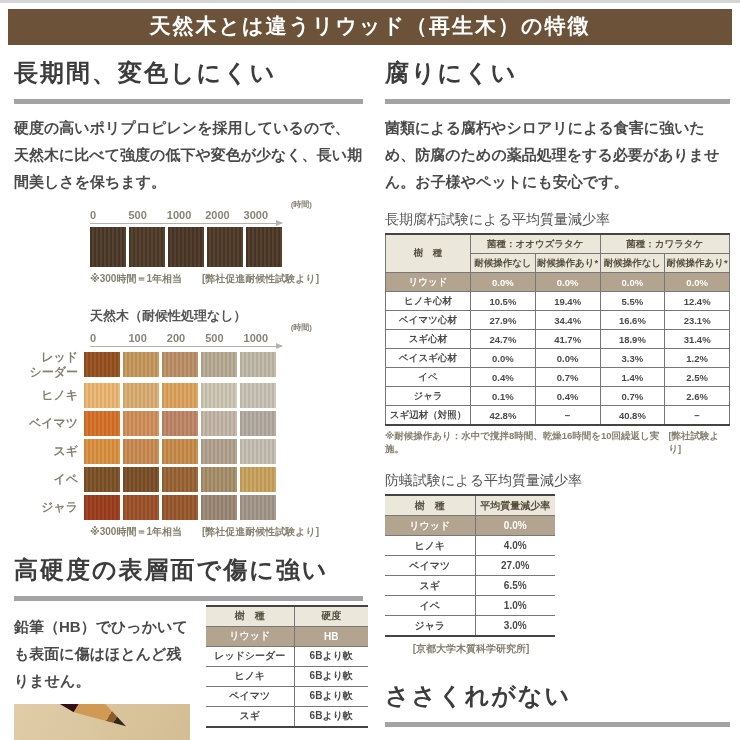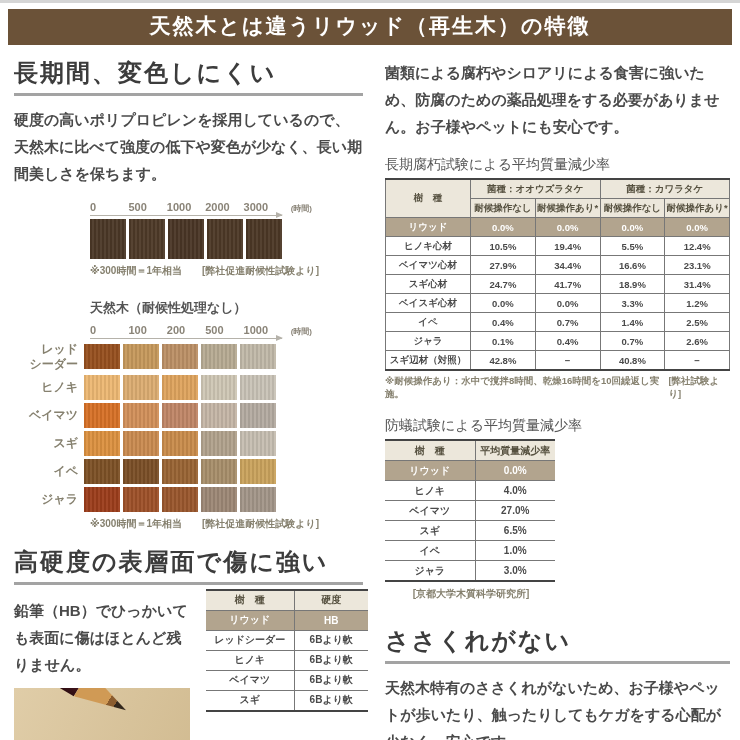--- a/index.html
+++ b/index.html
@@ -13,32 +13,32 @@
     margin: 6px 8px 0; background: #6b5238; color: #fff;
     text-align: center; font-size: 21px; font-weight: bold;
     letter-spacing: 2px; padding: 3px 0 5px;
   }
   .cols { display: flex; gap: 22px; padding: 4px 10px 0 14px; }
   .col-left { width: 349px; flex: none; }
   .col-right { flex: 1; min-width: 0; }
   h2 {
     font-family: "Liberation Serif", "DejaVu Serif", serif;
     font-size: 24px; font-weight: 600; color: #3c3c3c; letter-spacing: 2px;
-    margin: 8px 0 0; padding-bottom: 4px; border-bottom: 3px solid #a3a3a3;
+    margin: 8px 0 0; padding-bottom: 10px; border-bottom: 5px solid #a3a3a3;
   }
   p.body { font-size: 15px; font-weight: bold; line-height: 1.8; margin: 10px 0 0; }
   .cap { font-size: 10px; color: #86816f; font-weight: bold; }
   .chart-title { font-size: 13px; font-weight: bold; color: #555; white-space: pre-line; line-height: 1.5; }
   .chart1 { margin: 14px 0 0 76px; }
   .chart2 { margin-top: 20px; }
   .chart2 .chart-title, .chart2 .axis, .chart2 .note { margin-left: 76px; }
   .axis { width: 192px; position: relative; margin-top: 6px; }
   .ticks { display: flex; }
   .ticks span { width: 38.4px; font-size: 11px; color: #8a8478; font-weight: bold; }
-  .unit { position: absolute; right: -30px; bottom: 2px; font-size: 8px; color: #8a8478; font-weight: bold; }
+  .unit { position: absolute; right: -30px; bottom: 14px; font-size: 8px; color: #8a8478; font-weight: bold; }
   .arrowline { height: 1px; background: #b5b2aa; margin-top: 2px; position: relative; }
   .arrowline::after {
     content: ""; position: absolute; right: -1px; top: -3px;
     border-left: 7px solid #b5b2aa; border-top: 3px solid transparent; border-bottom: 3px solid transparent;
   }
   .strip { display: flex; gap: 3px; margin-top: 3px; }
   .strip .swatch { width: 36px; height: 40px; }
   .note { display: flex; gap: 20px; margin-top: 5px; font-size: 10px; color: #86816f; font-weight: bold; white-space: nowrap; }
   .wgrid { margin-top: 1px; }
   .wrow { display: flex; align-items: center; margin-top: 3px; }
@@ -240,20 +240,21 @@
                 <td>6Bより軟</td>
               </tr>
             </tbody>
         </table>
 
       </div>
     </div>
   </div>
 
   <div class="col-right">
+    <h2>腐りにくい</h2>
     <p class="body">菌類による腐朽やシロアリによる食害に強いため、防腐のための薬品処理をする必要がありません。お子様やペットにも安心です。</p>
 
     <div class="section-label">長期腐朽試験による平均質量減少率</div>
     <table class="tbl tbl-decay">
       <thead>
         <tr>
           <th rowspan="2" class="spcol">樹　種</th>
           <th colspan="2">菌種：オオウズラタケ</th>
           <th colspan="2">菌種：カワラタケ</th>
         </tr>

